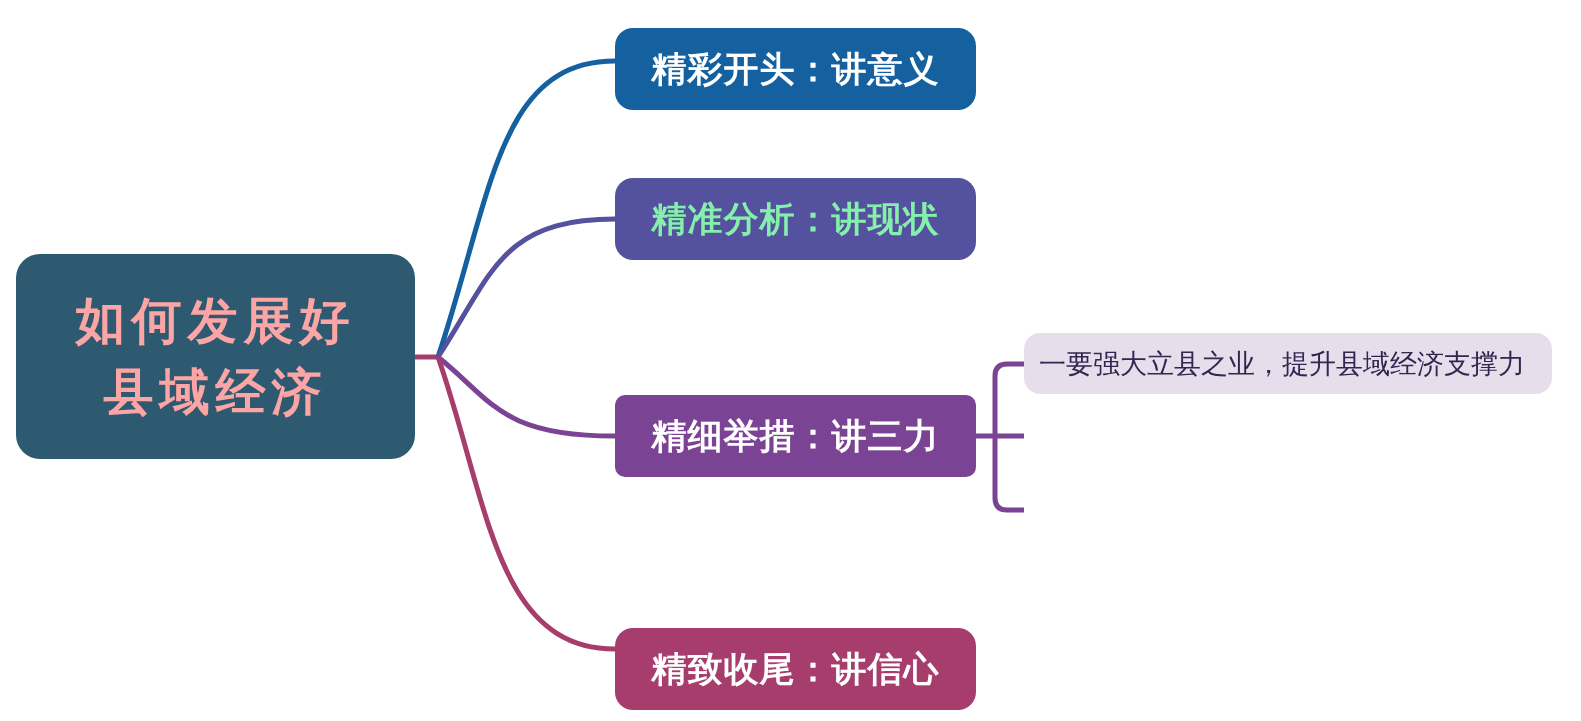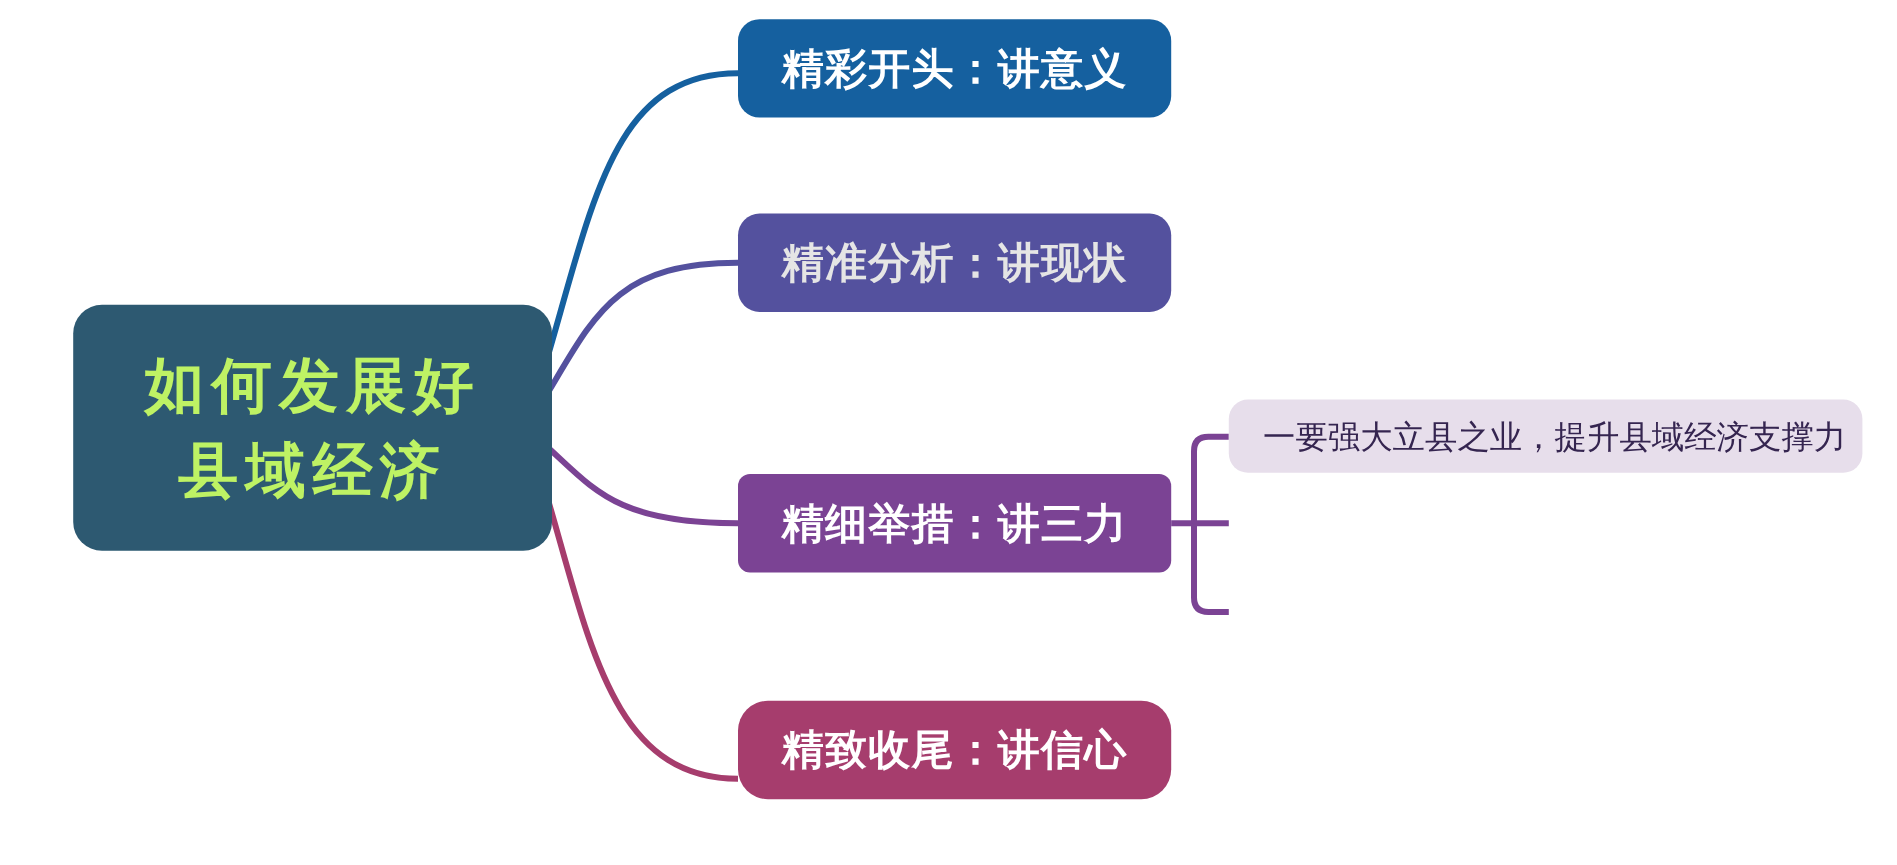--- a/index.html
+++ b/index.html
@@ -56,30 +56,30 @@
     width: 361px;
     height: 82px;
     border-radius: 18px;
   }
   .branch-node .label {
     font-size: 35px;
     font-weight: bold;
     letter-spacing: 1px;
     white-space: nowrap;
   }
-  .branch-1 { top: 16px; }
+  .branch-1 { top: 28px; }
   .branch-2 { top: 178px; }
   .branch-3 { top: 395px; }
-  .branch-4 { top: 584px; border-radius: 25px; }
+  .branch-4 { top: 628px; }
   .child-node {
     left: 1024px;
     width: 528px;
     height: 61px;
     border-radius: 16px;
-    justify-content: center;
+    justify-content: flex-start;
     padding-left: 15px;
     font-family: Liberation Mono, monospace;
   }
   .child-node .label {
     font-size: 27px;
     font-weight: normal;
     white-space: nowrap;
   }
   .child-1 { top: 333px; }
   .child-2 { top: 406px; }
@@ -94,30 +94,30 @@
     <path d="M 414 357 H 438" style="stroke: rgb(166, 61, 109);"></path>
     <path d="M 438 357 C 492 195, 498 61, 615 61" style="stroke: rgb(21, 96, 159);"></path>
     <path d="M 438 357 C 492 275, 500 219, 615 219" style="stroke: rgb(84, 81, 158);"></path>
     <path d="M 438 357 C 492 400, 500 436, 615 436" style="stroke: rgb(123, 67, 148);"></path>
     <path d="M 438 357 C 488 500, 495 649, 615 649" style="stroke: rgb(166, 61, 109);"></path>
     <path d="M 976 436 H 1024" style="stroke: rgb(123, 67, 148);"></path>
     <path d="M 995 436 V 376 Q 995 364 1007 364 H 1024" style="stroke: rgb(123, 67, 148);"></path>
     <path d="M 995 436 V 498 Q 995 510 1007 510 H 1024" style="stroke: rgb(123, 67, 148);"></path>
   </svg>
 
-  <div class="node root-node" style="background-color: rgb(45, 89, 113); color: #bef264; margin-left: 45px;">
+  <div class="node root-node" style="background-color: rgb(45, 89, 113); color: #fca5a5;">
     <span class="label">如何发展好
 县域经济</span>
   </div>
 
   <div class="node branch-node branch-1" style="background-color: rgb(21, 96, 159); color: rgb(255, 255, 255);">
     <span class="label">精彩开头：讲意义</span>
   </div>
 
-  <div class="node branch-node branch-2" style="background-color: rgb(84, 81, 158); color: #e5e5e5;">
+  <div class="node branch-node branch-2" style="background-color: rgb(84, 81, 158); color: #86efac;">
     <span class="label">精准分析：讲现状</span>
   </div>
 
   <div class="node branch-node branch-3" style="background-color: rgb(123, 67, 148); color: rgb(255, 255, 255); border-radius: 10px;">
     <span class="label">精细举措：讲三力</span>
   </div>
 
   <div class="node branch-node branch-4" style="background-color: rgb(166, 61, 109); color: rgb(255, 255, 255);">
     <span class="label">精致收尾：讲信心</span>
   </div>

